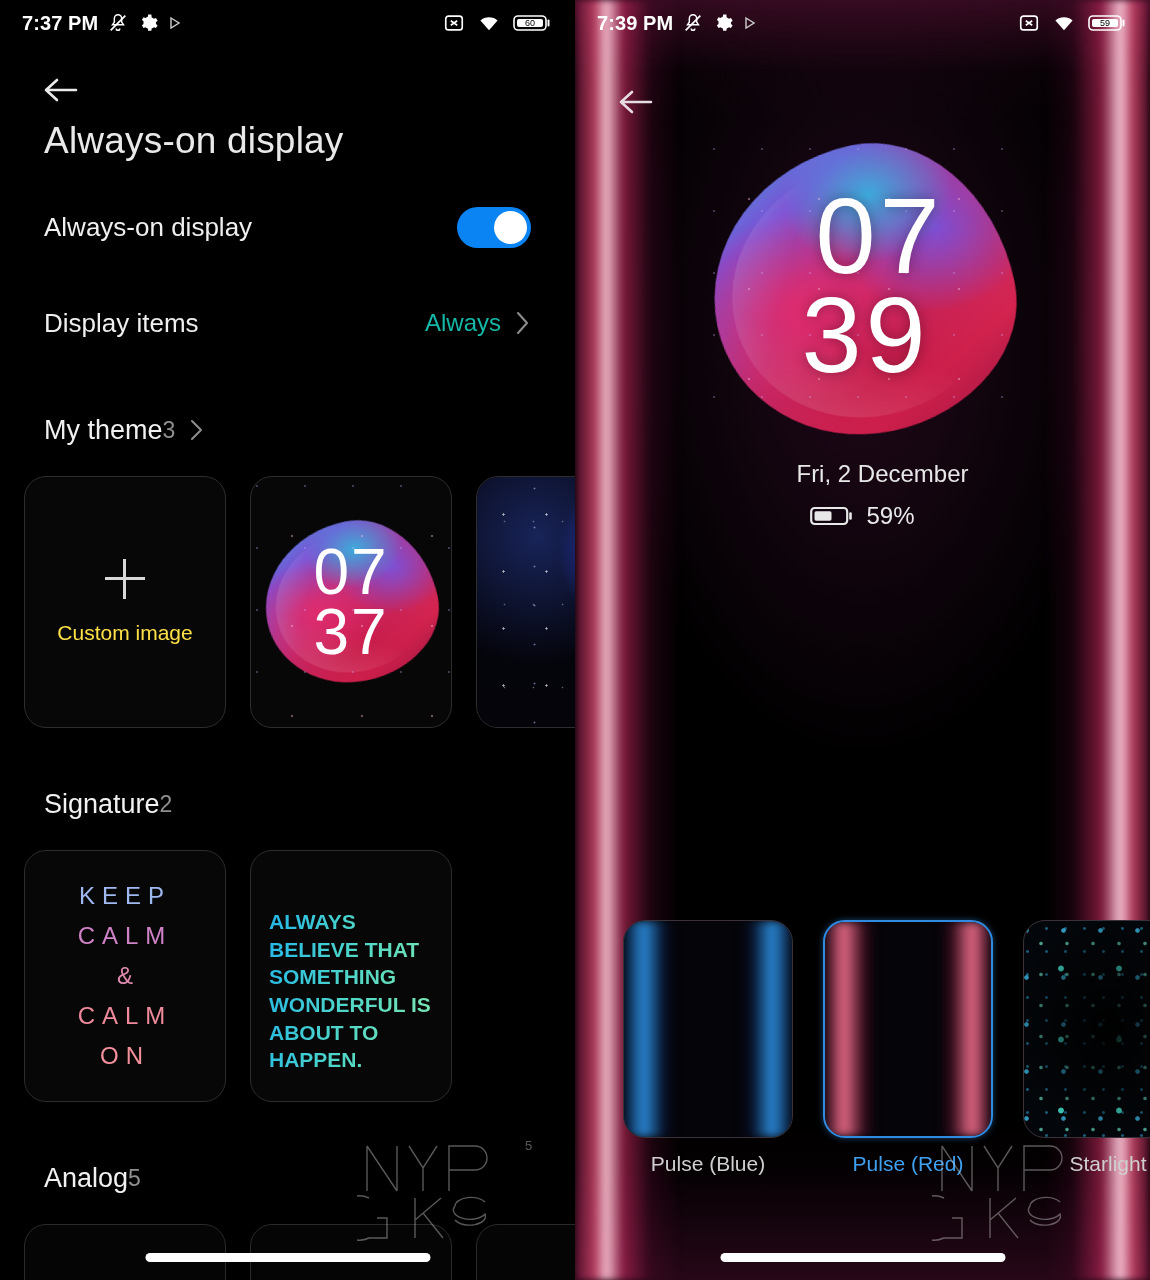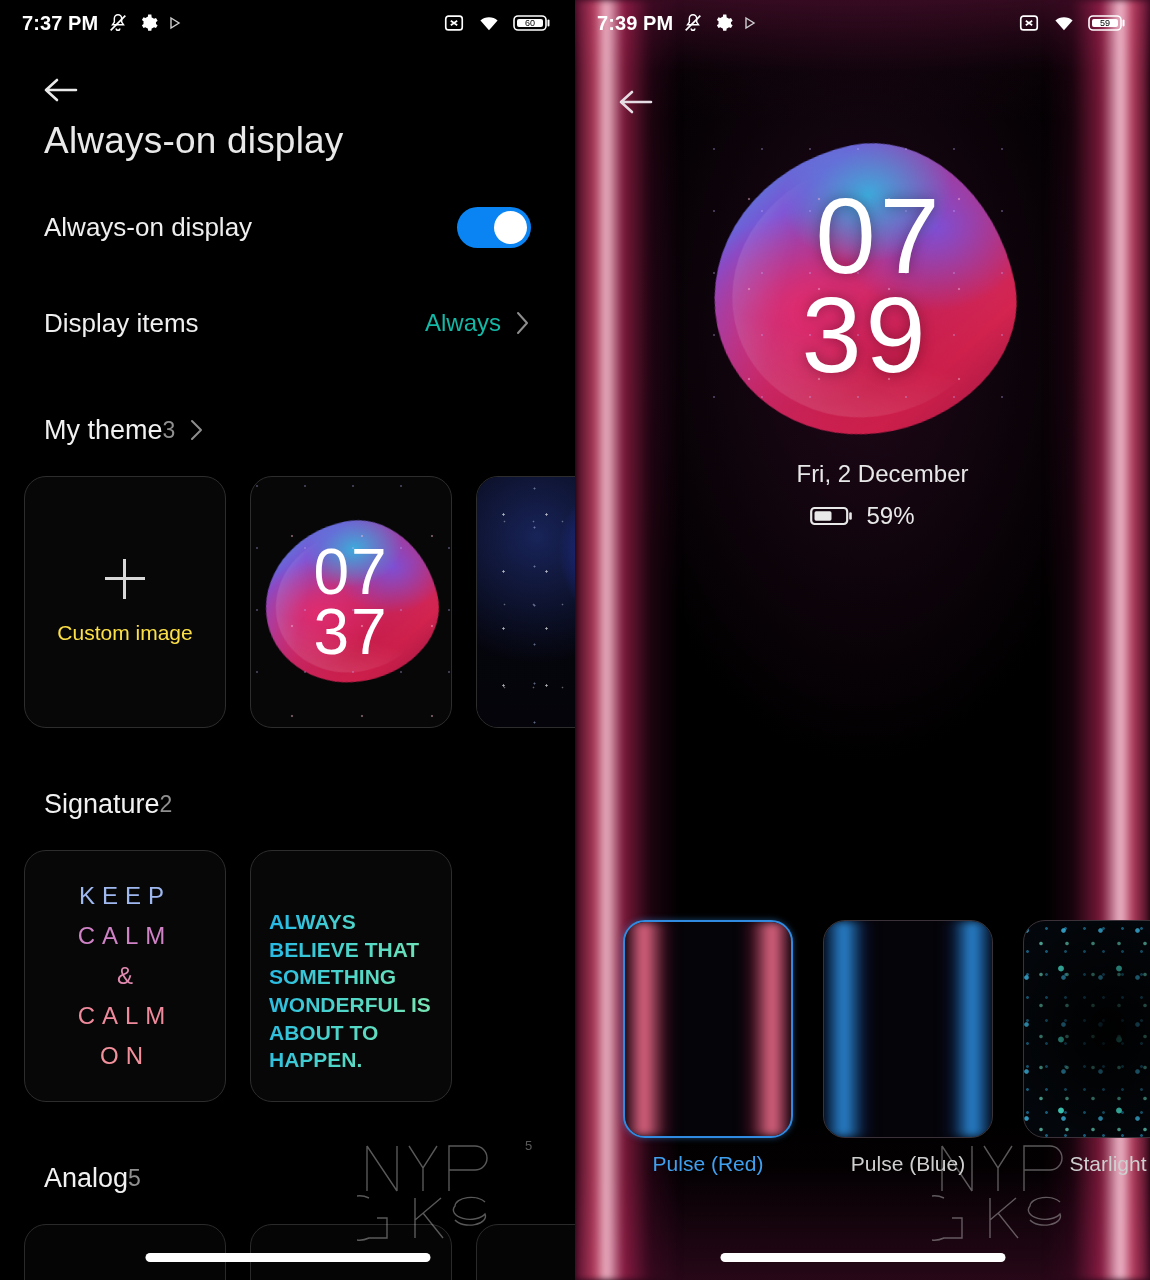--- a/index.html
+++ b/index.html
@@ -506,27 +506,27 @@
           <rect x="4.5" y="7.3" width="17" height="9.4" rx="1.6" fill="#e8e8e8"></rect>
         </svg>
         <span>59%</span>
       </div>
     </div>
 
     <div class="picker">
       <div class="picker-track" style="padding-left:48px;">
 
         <div class="pk">
+          <div class="pk-box pulse-blue"></div>
+          <div class="pk-label">Pulse (Blue)</div>
+        </div>
+
+        <div class="pk">
           <div class="pk-box pulse-red selected"></div>
           <div class="pk-label on">Pulse (Red)</div>
-        </div>
-
-        <div class="pk">
-          <div class="pk-box pulse-blue"></div>
-          <div class="pk-label">Pulse (Blue)</div>
         </div>
 
         <div class="pk">
           <div class="pk-box starlight"></div>
           <div class="pk-label">Starlight</div>
         </div>
       </div>
     </div>
 
     <svg class="wm" viewBox="0 0 190 110">

